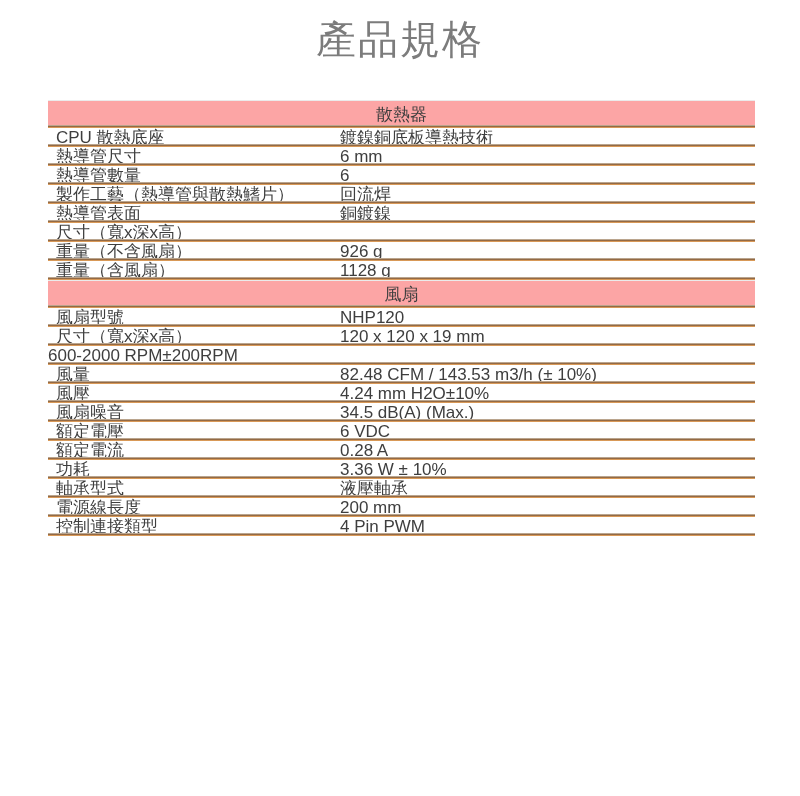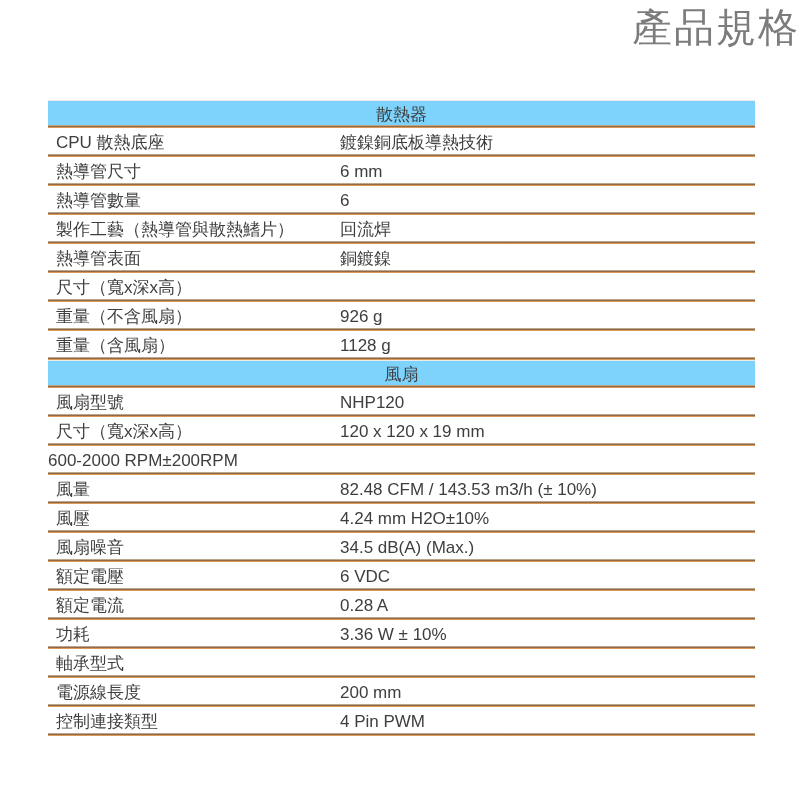--- a/index.html
+++ b/index.html
@@ -7,53 +7,53 @@
     width: 800px;
     height: 796px;
     background: #ffffff;
     font-family: "Liberation Sans", sans-serif;
     overflow: hidden;
   }
   body { position: relative; }
 
   .page-title {
     position: absolute;
-    top: 2px;
+    top: 14px;
     left: 0;
     width: 800px;
-    text-align: right;
+    text-align: center;
     font-size: 40px;
     line-height: 50px;
     font-weight: 400;
     letter-spacing: 2px;
     color: #7c7c7c;
   }
 
   .spec-table {
     position: absolute;
     left: 48px;
     top: 100px;
     width: 707px;
   }
 
   .section-header {
     position: relative;
     height: 28px;
-    background: #7dd3fc;
+    background: #fca5a5;
     border-top: 1px solid #ebebeb;
     display: flex;
     align-items: center;
     justify-content: center;
     font-size: 17px;
     color: #3e3e3e;
   }
 
   .spec-row {
     position: relative;
-    height: 29px;
+    height: 19px;
     display: flex;
     align-items: center;
     font-size: 17px;
     color: #3e3e3e;
     background: #ffffff;
   }
 
   
   .sep::after {
     content: "";
@@ -154,20 +154,21 @@
     <div class="spec-row sep">
       <div class="spec-label">額定電流</div>
       <div class="spec-value">0.28 A</div>
     </div>
     <div class="spec-row sep">
       <div class="spec-label">功耗</div>
       <div class="spec-value">3.36 W ± 10%</div>
     </div>
     <div class="spec-row sep">
       <div class="spec-label">軸承型式</div>
+      <div class="spec-value">液壓軸承</div>
     </div>
     <div class="spec-row sep">
       <div class="spec-label">電源線長度</div>
       <div class="spec-value">200 mm</div>
     </div>
     <div class="spec-row sep">
       <div class="spec-label">控制連接類型</div>
       <div class="spec-value">4 Pin PWM</div>
     </div>
   </div>

